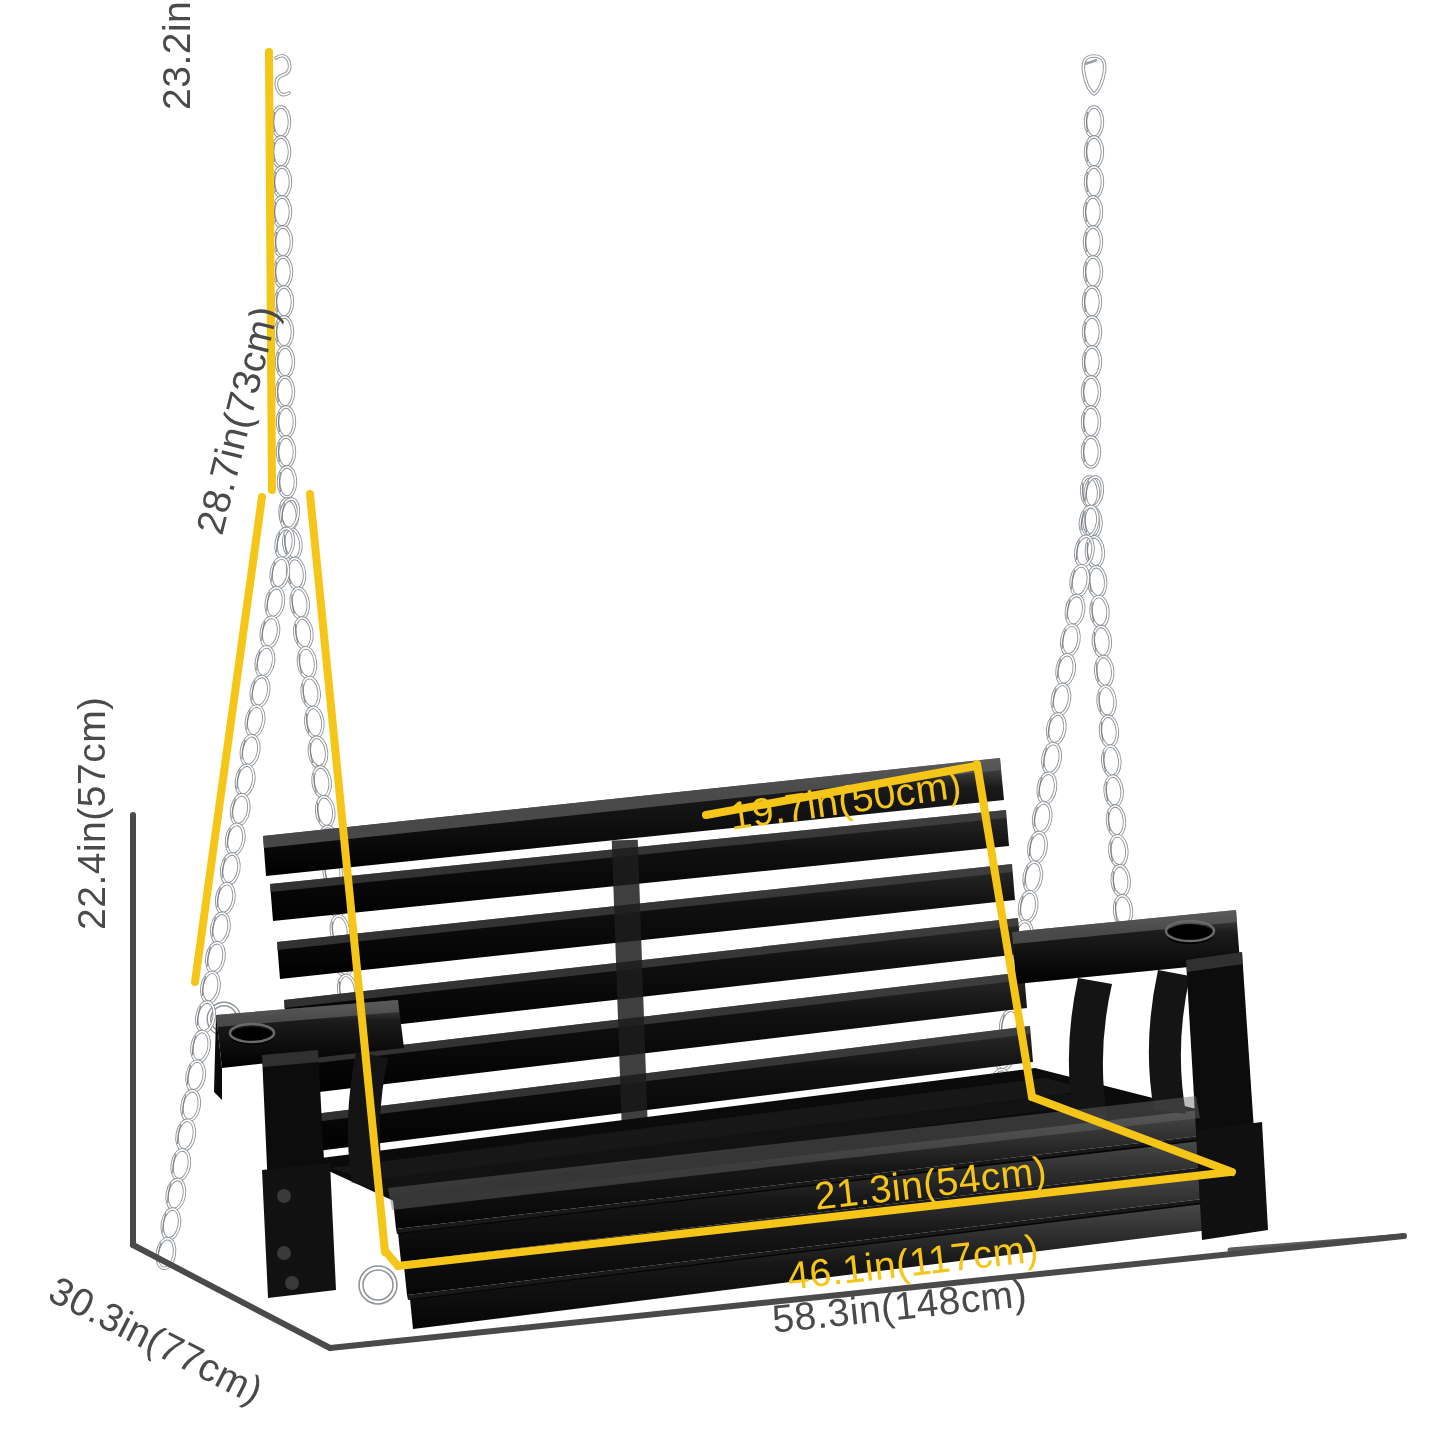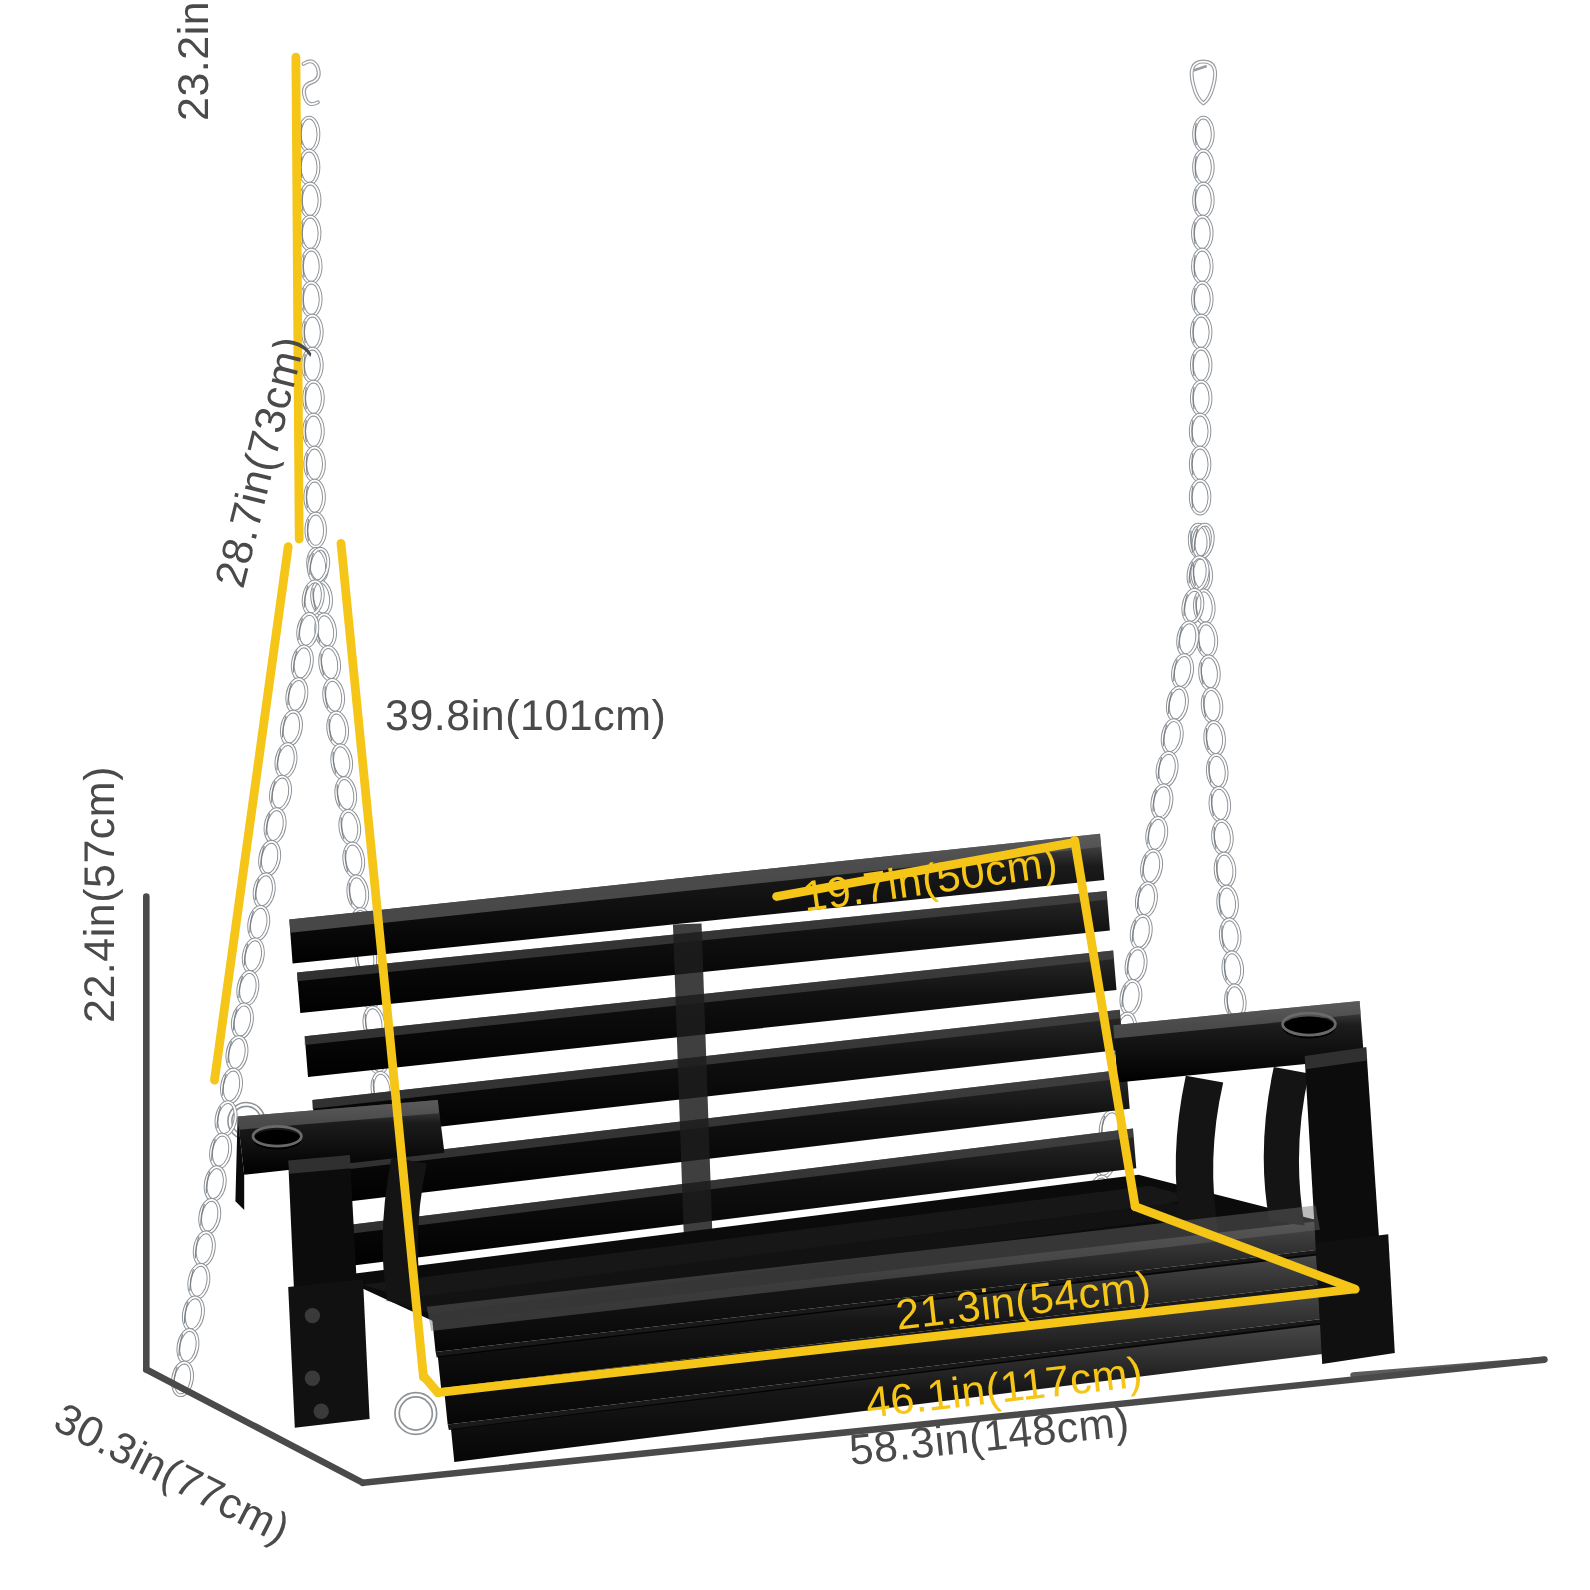--- a/index.html
+++ b/index.html
@@ -345,21 +345,20 @@
       <line x1="330" y1="1348" x2="1404" y2="1236" stroke="#4a4a4a" stroke-width="6" stroke-linecap="round"></line>
 
       <line x1="1230" y1="1250" x2="1404" y2="1236" stroke="#4a4a4a" stroke-width="5" stroke-linecap="round" opacity="0.9"></line>
     </g>
   </svg>
 
   <div class="dim-label dim-gray" style="left:155px; top:110px; font-size:39px; transform:rotate(-90deg); transform-origin:0 0;">23.2in(59cm)</div>
 
   <div class="dim-label dim-gray" style="left:188px; top:528px; font-size:39px; transform:rotate(-76deg); transform-origin:0 0;">28.7in(73cm)</div>
 
-  <div class="dim-label dim-gray" style="left:350px; top:630px; font-size:39px;">39.8in(101cm)</div>
 
   <div class="dim-label dim-yellow" style="left:727px; top:795px; font-size:39px; transform:rotate(-8deg); transform-origin:0 0;">19.7in(50cm)</div>
 
   <div class="dim-label dim-yellow" style="left:812px; top:1175px; font-size:39px; transform:rotate(-6.5deg); transform-origin:0 0;">21.3in(54cm)</div>
 
   <div class="dim-label dim-yellow" style="left:785px; top:1255px; font-size:39px; transform:rotate(-6.5deg); transform-origin:0 0;">46.1in(117cm)</div>
 
   <div class="dim-label dim-gray" style="left:70px; top:930px; font-size:39px; transform:rotate(-90deg); transform-origin:0 0;">22.4in(57cm)</div>
 
   <div class="dim-label dim-gray" style="left:62px; top:1268px; font-size:39px; transform:rotate(27deg); transform-origin:0 0;">30.3in(77cm)</div>

